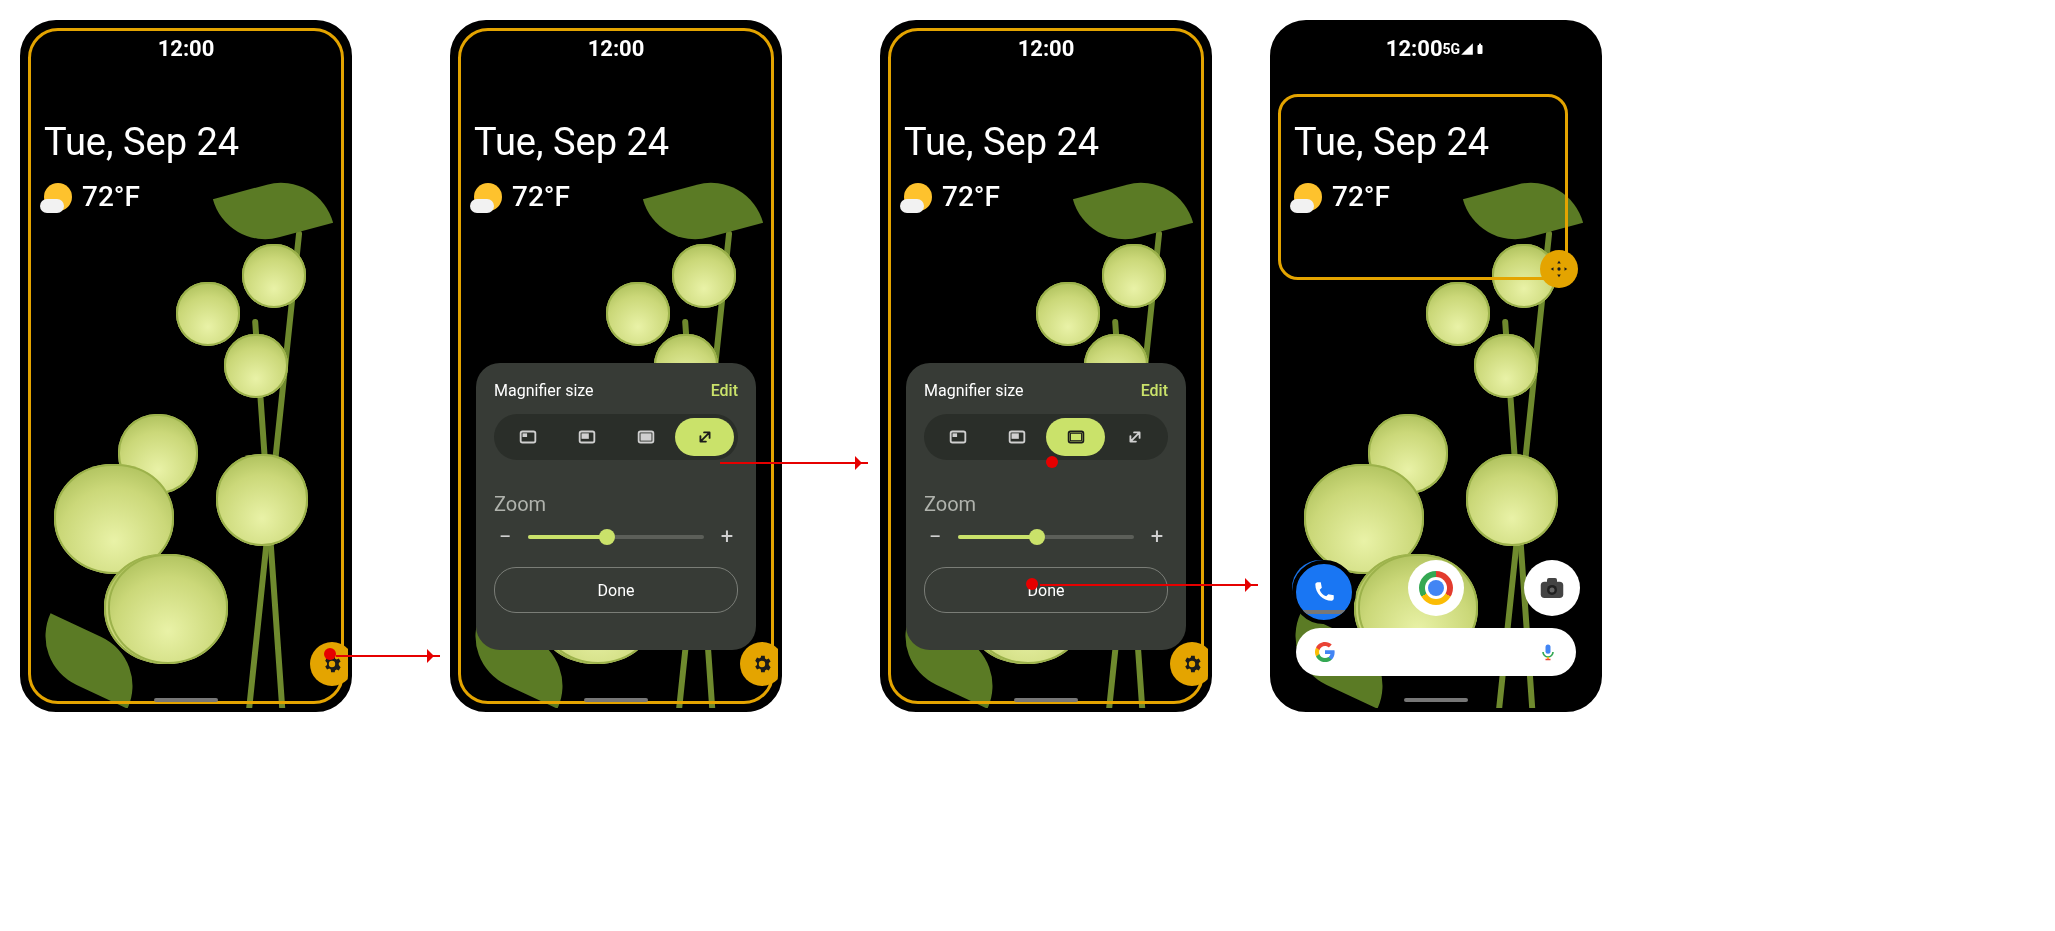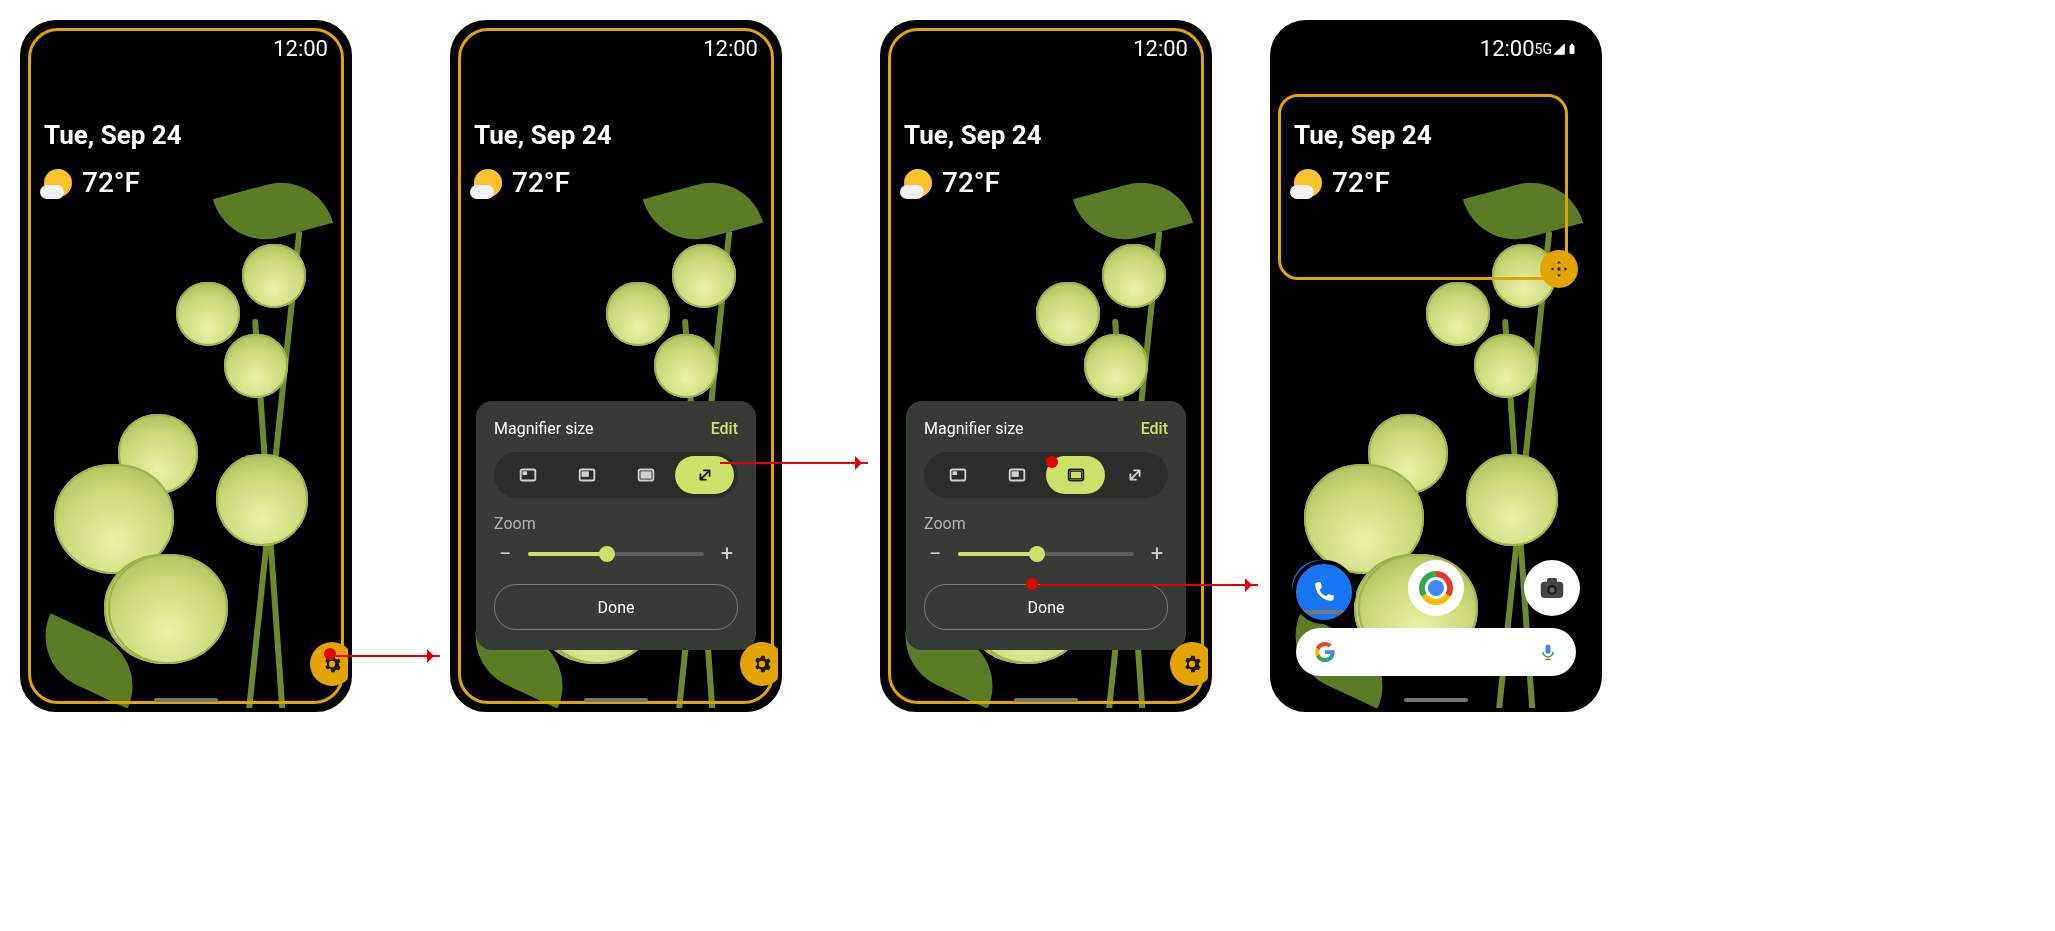--- a/index.html
+++ b/index.html
@@ -89,33 +89,33 @@
     pointer-events: none;
   }
   .mag.full     { left: 4px; top: 4px; right: 4px; bottom: 4px; }
   .mag.partial  { left: 4px; top: 70px; width: 284px; height: 180px; border-radius: 20px; }
 
   
   .status {
     position: absolute;
     top: 12px; left: 20px; right: 20px;
     color: var(--text);
-    display: flex; justify-content: flex-end;
+    display: flex; justify-content: center;
     align-items: center;
-    font-size: 22px; font-weight: 400;
+    font-size: 22px; font-weight: 700;
   }
   .status .right-icons { display:flex; align-items:center; font-size:14px; }
   .status .right-icons.hidden { visibility: hidden; }
 
   .date-block {
     position: absolute;
     left: 20px; top: 96px;
     color: var(--text);
   }
-  .date-block .date { font-size: 26px; font-weight: 700; }
+  .date-block .date { font-size: 38px; font-weight: 400; }
   .date-block .weather {
     margin-top: 16px;
     display: flex; align-items: center; gap: 10px;
     font-size: 28px; font-weight: 500;
   }
   .sun {
     width: 28px; height: 28px;
     position: relative;
   }
   .sun::before {
@@ -137,22 +137,22 @@
     background: var(--accent);
     display:flex; align-items:center; justify-content:center;
   }
   .round-btn svg { width:22px; height:22px; }
 
   
   .panel {
     position:absolute;
     left:22px; right:22px; bottom:58px;
     background: var(--panel);
-    border-radius: 16px;
-    padding: 18px 18px 20px;
+    border-radius: 24px;
+    padding: 18px 18px 37px;
     color: var(--text);
   }
   .panel .row1 { display:flex; justify-content:space-between; font-size:16px; }
   .panel .row1 .edit { color: var(--lime); font-weight:500; }
 
   .size-seg {
     margin-top:14px;
     display:flex;
     background:#2A2E29;
     border-radius:26px;
@@ -161,21 +161,21 @@
   .seg {
     flex:1;
     height:38px;
     border-radius:22px;
     display:flex; align-items:center; justify-content:center;
   }
   .seg svg { width:22px; height:22px; }
   .seg.selected { background: var(--lime); }
   .seg.selected svg * { stroke:#1B1B1B; fill:none; }
 
-  .zoom-label { margin-top:16px; font-size:16px; color:var(--muted); }
+  .zoom-label { margin-top:32px; font-size:20px; color:var(--muted); }
   .slider-row {
     margin-top:8px;
     display:flex; align-items:center; gap:12px;
   }
   .slider-row .glyph {
     width:22px; text-align:center; font-size:22px; color:#D0D0D0;
     user-select:none;
   }
   .slider {
     flex:1; position:relative; height:24px;

